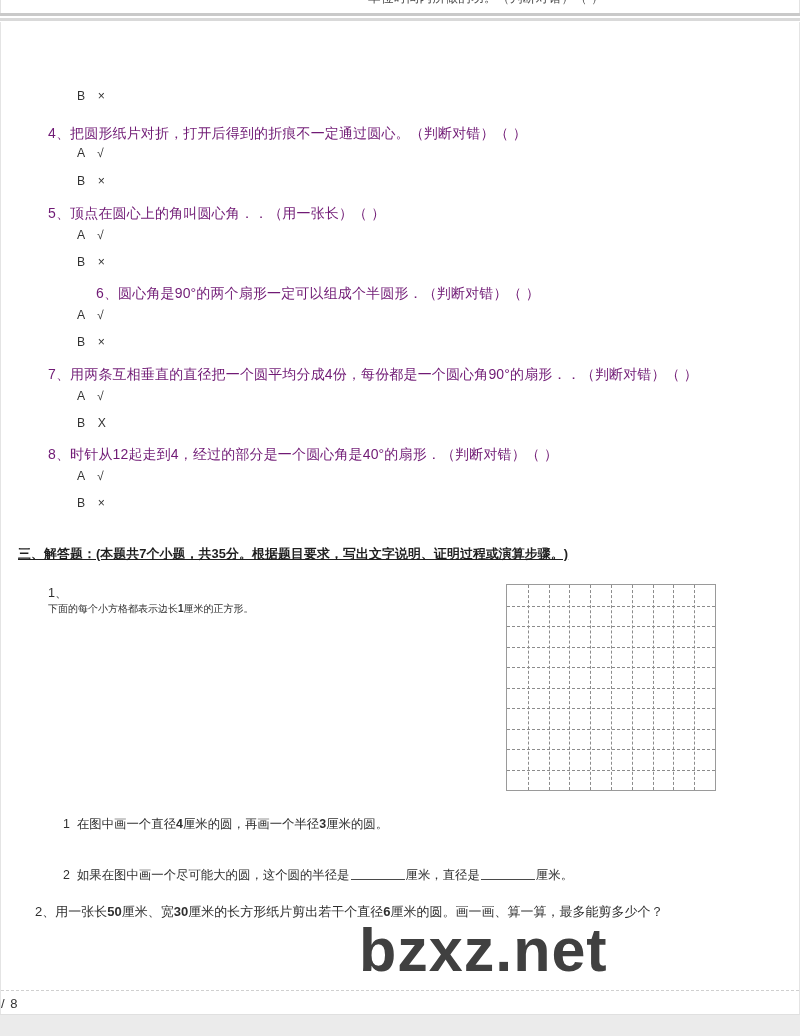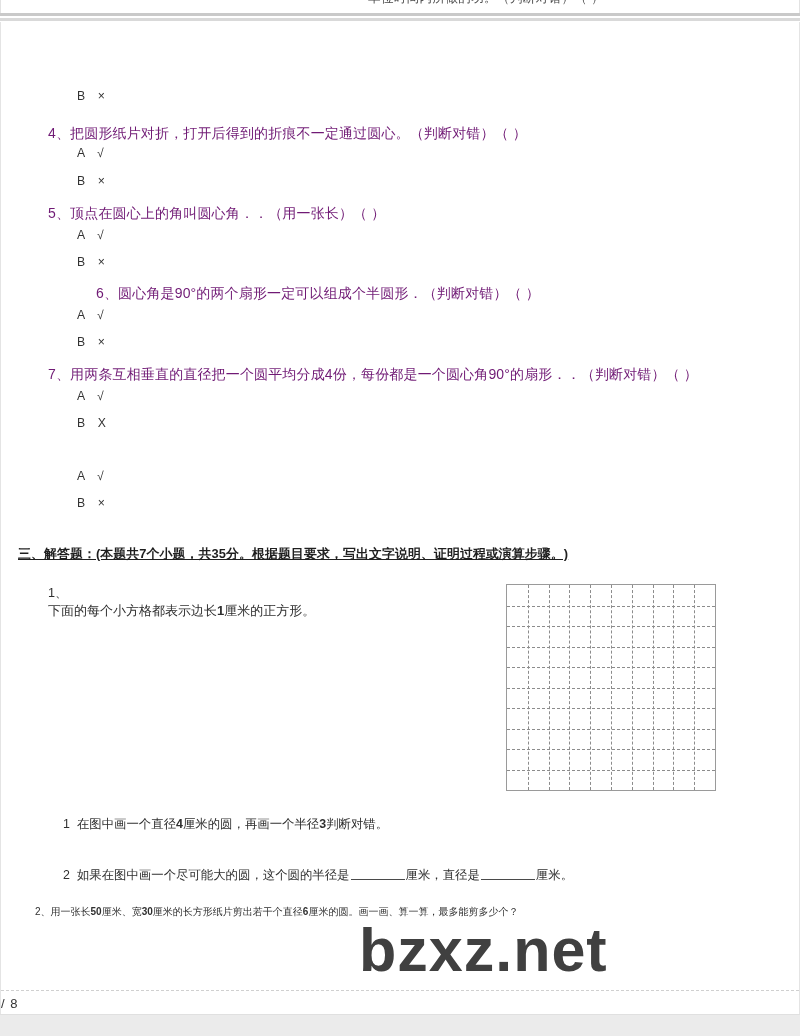--- a/index.html
+++ b/index.html
@@ -128,21 +128,21 @@
     position: absolute;
     left: 47px;
     top: 563px;
     font-size: 12.6px;
     color: #2f2f2f;
   }
   .q1-text {
     position: absolute;
     left: 47px;
     top: 580px;
-    font-size: 13px;
+    font-size: 10px;
     color: #2f2f2f;
     white-space: nowrap;
   }
   .q1-text b, .subq b, .q2-text b { font-weight: bold; }
 
   .subq {
     position: absolute;
     left: 62px;
     font-size: 12.4px;
     color: #2f2f2f;
@@ -156,21 +156,21 @@
     height: 11px;
     margin: 0 1px;
     vertical-align: -1px;
   }
 
   .q2-text {
     position: absolute;
     left: 34px;
     top: 880px;
     width: 712px;
-    font-size: 10px;
+    font-size: 13px;
     line-height: 19px;
     color: #2f2f2f;
   }
 
   
   .grid-figure {
     position: absolute;
     left: 505px;
     top: 562px;
     width: 210px;
@@ -301,20 +301,23 @@
         <span>A</span>
         &nbsp;
         <span>√</span>
       </div>
       <div class="qline opt" style="top:393px;">
         <span>B</span>
         &nbsp;
         <span>X</span>
       </div>
 
+      <div class="qline qnum" style="top:424px;">
+        <span>8、</span><span>时针从12起走到4，经过的部分是一个圆心角是40°的扇形．（判断对错）（    ）</span>
+      </div>
       <div class="qline opt" style="top:446px;">
         <span>A</span>
         &nbsp;
         <span>√</span>
       </div>
       <div class="qline opt" style="top:473px;">
         <span>B</span>
         &nbsp;
         <span>×</span>
       </div>
@@ -345,21 +348,21 @@
           <div class="hline" style="top:82px;"></div>
           <div class="hline" style="top:102.5px;"></div>
           <div class="hline" style="top:123px;"></div>
           <div class="hline" style="top:143.5px;"></div>
           <div class="hline" style="top:164px;"></div>
           <div class="hline" style="top:184.5px;"></div>
         </div>
       </div>
 
       <div class="subq" style="top:794px;">
-        <span class="lbl">1</span><span>在图中画一个直径</span><b>4</b><span>厘米的圆，再画一个半径</span><b>3</b><span>判断对错。</span>
+        <span class="lbl">1</span><span>在图中画一个直径</span><b>4</b><span>厘米的圆，再画一个半径</span><b>3</b><span>厘米的圆。</span>
       </div>
 
       <div class="subq" style="top:845px;">
         <span class="lbl">2</span><span>如果在图中画一个尽可能大的圆，这个圆的半径是</span><span class="blank"></span><span>厘米，直径是</span><span class="blank"></span><span>厘米。</span>
       </div>
 
       <div class="q2-text">
         <span>2、</span><span>用一张长</span><b>50</b><span>厘米、宽</span><b>30</b><span>厘米的长方形纸片剪出若干个直径</span><b>6</b><span>厘米的圆。画一画、算一算，最多能剪多少个？</span>
       </div>
 

